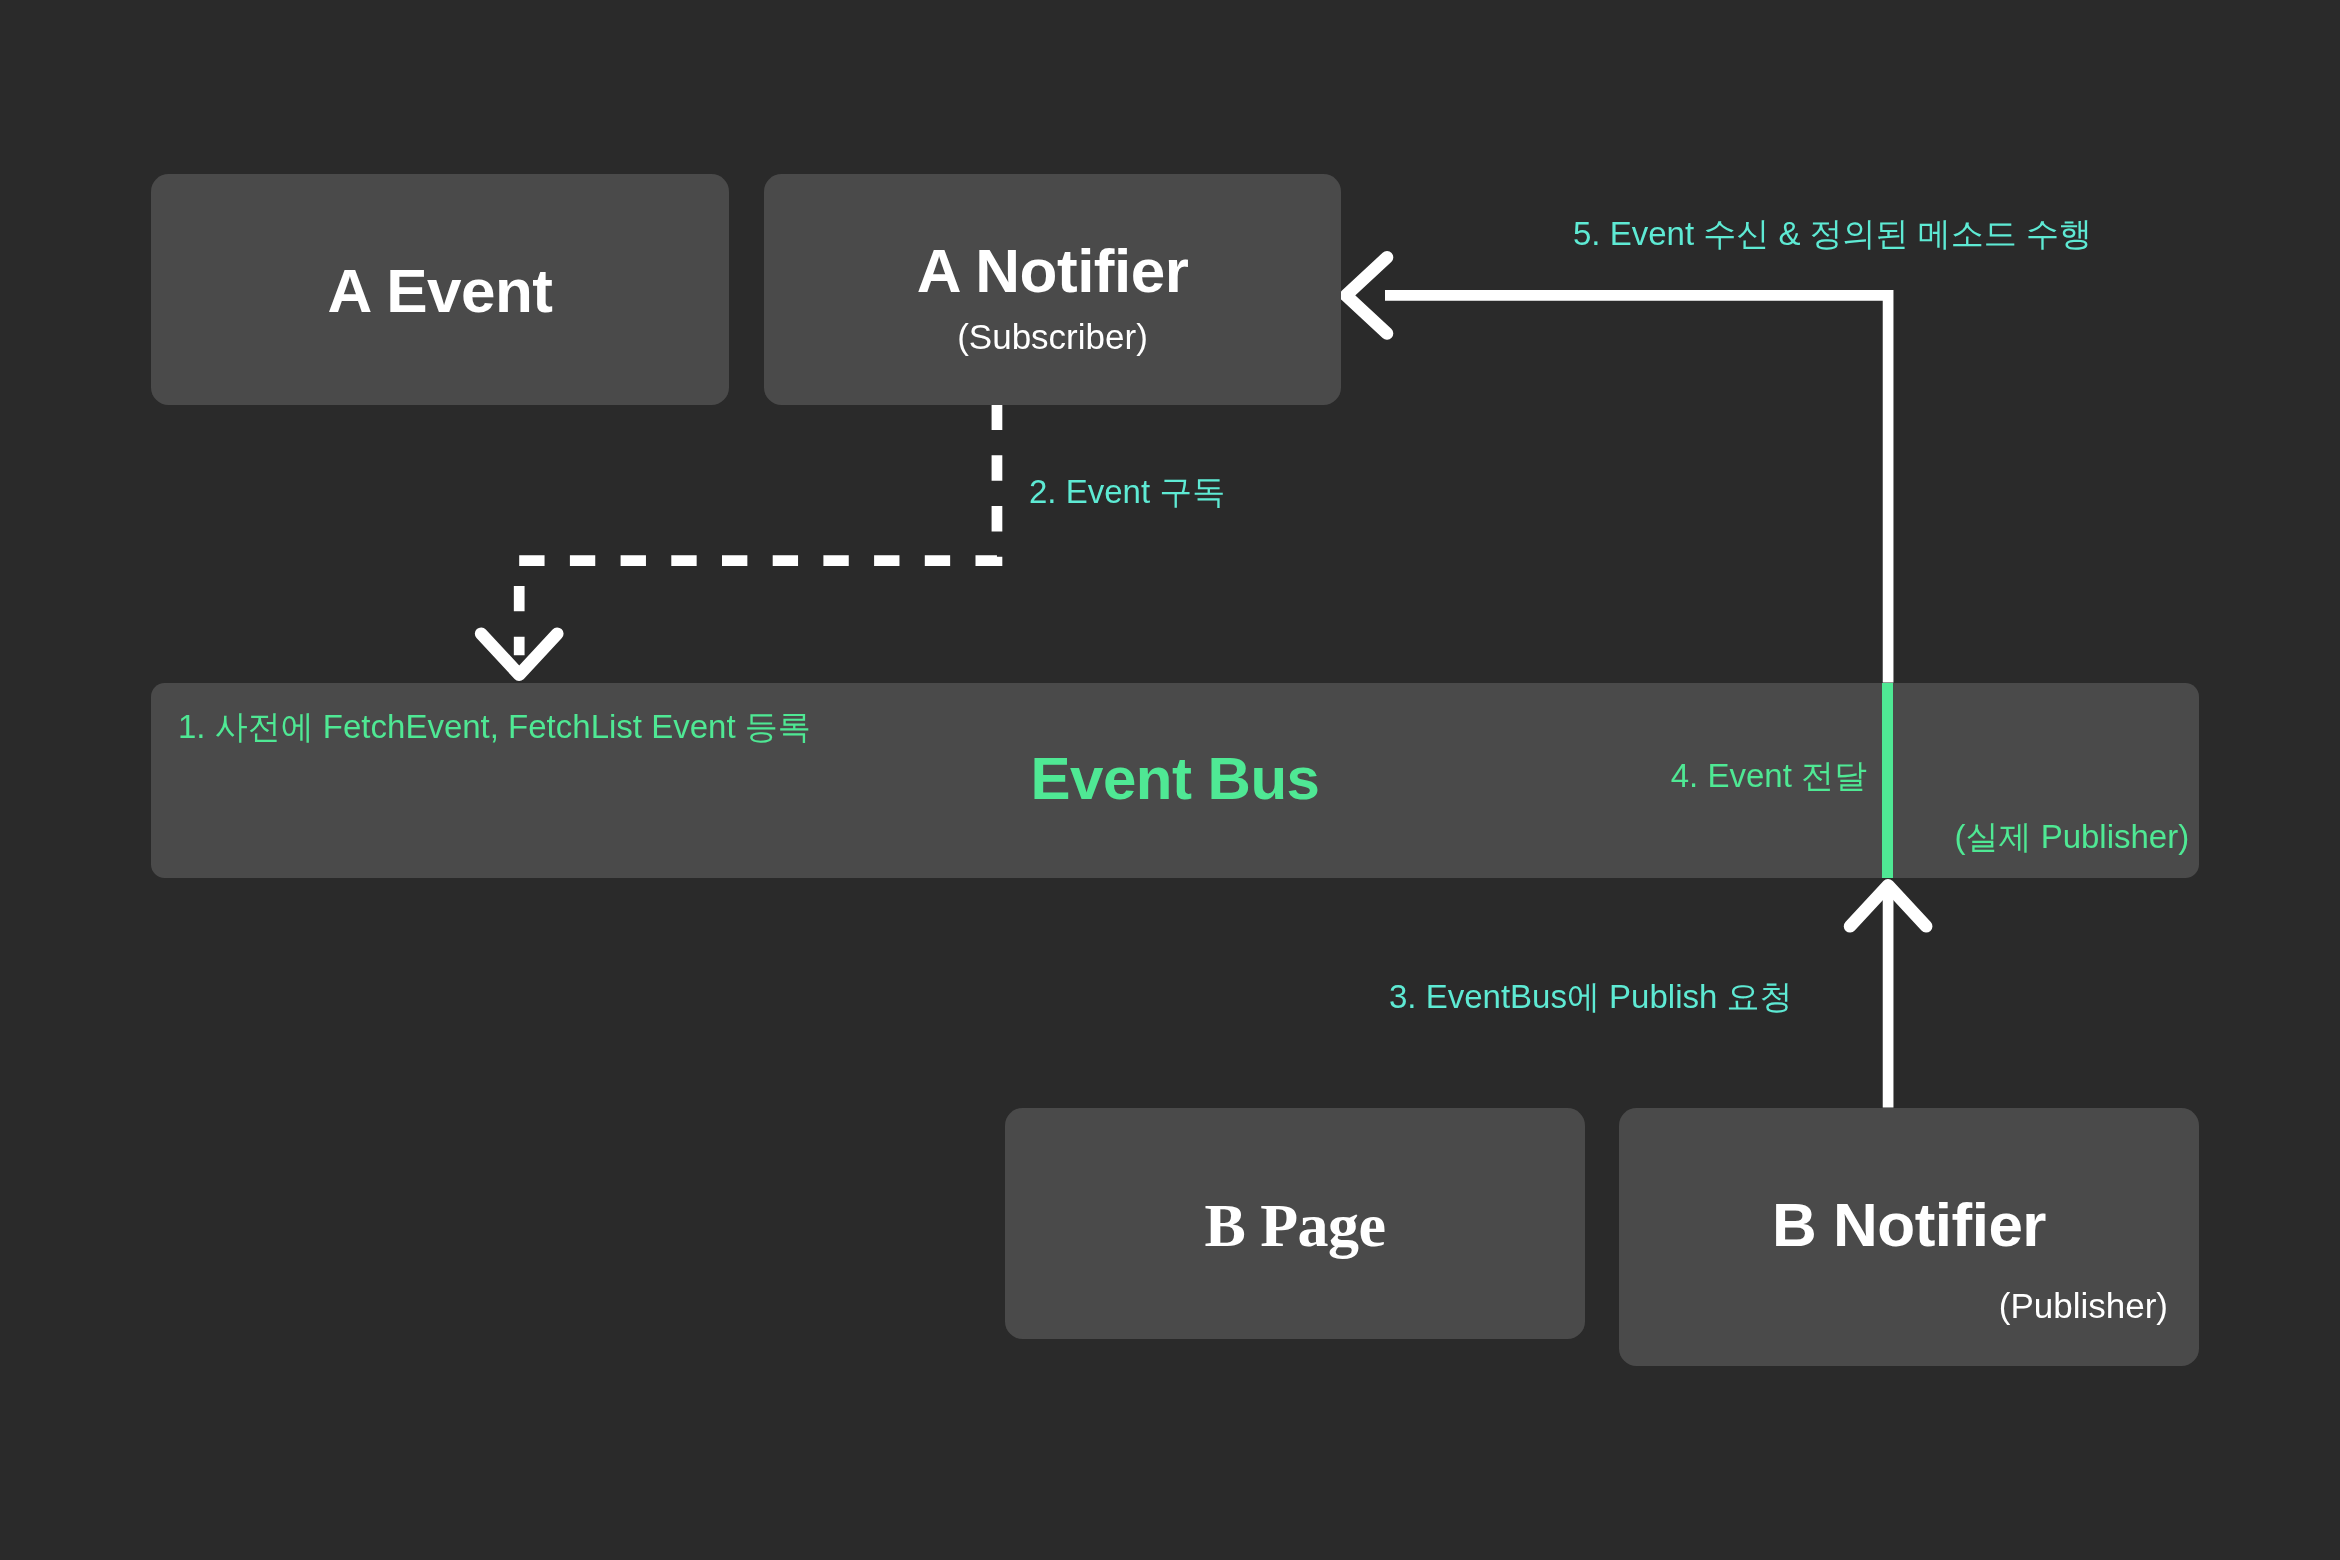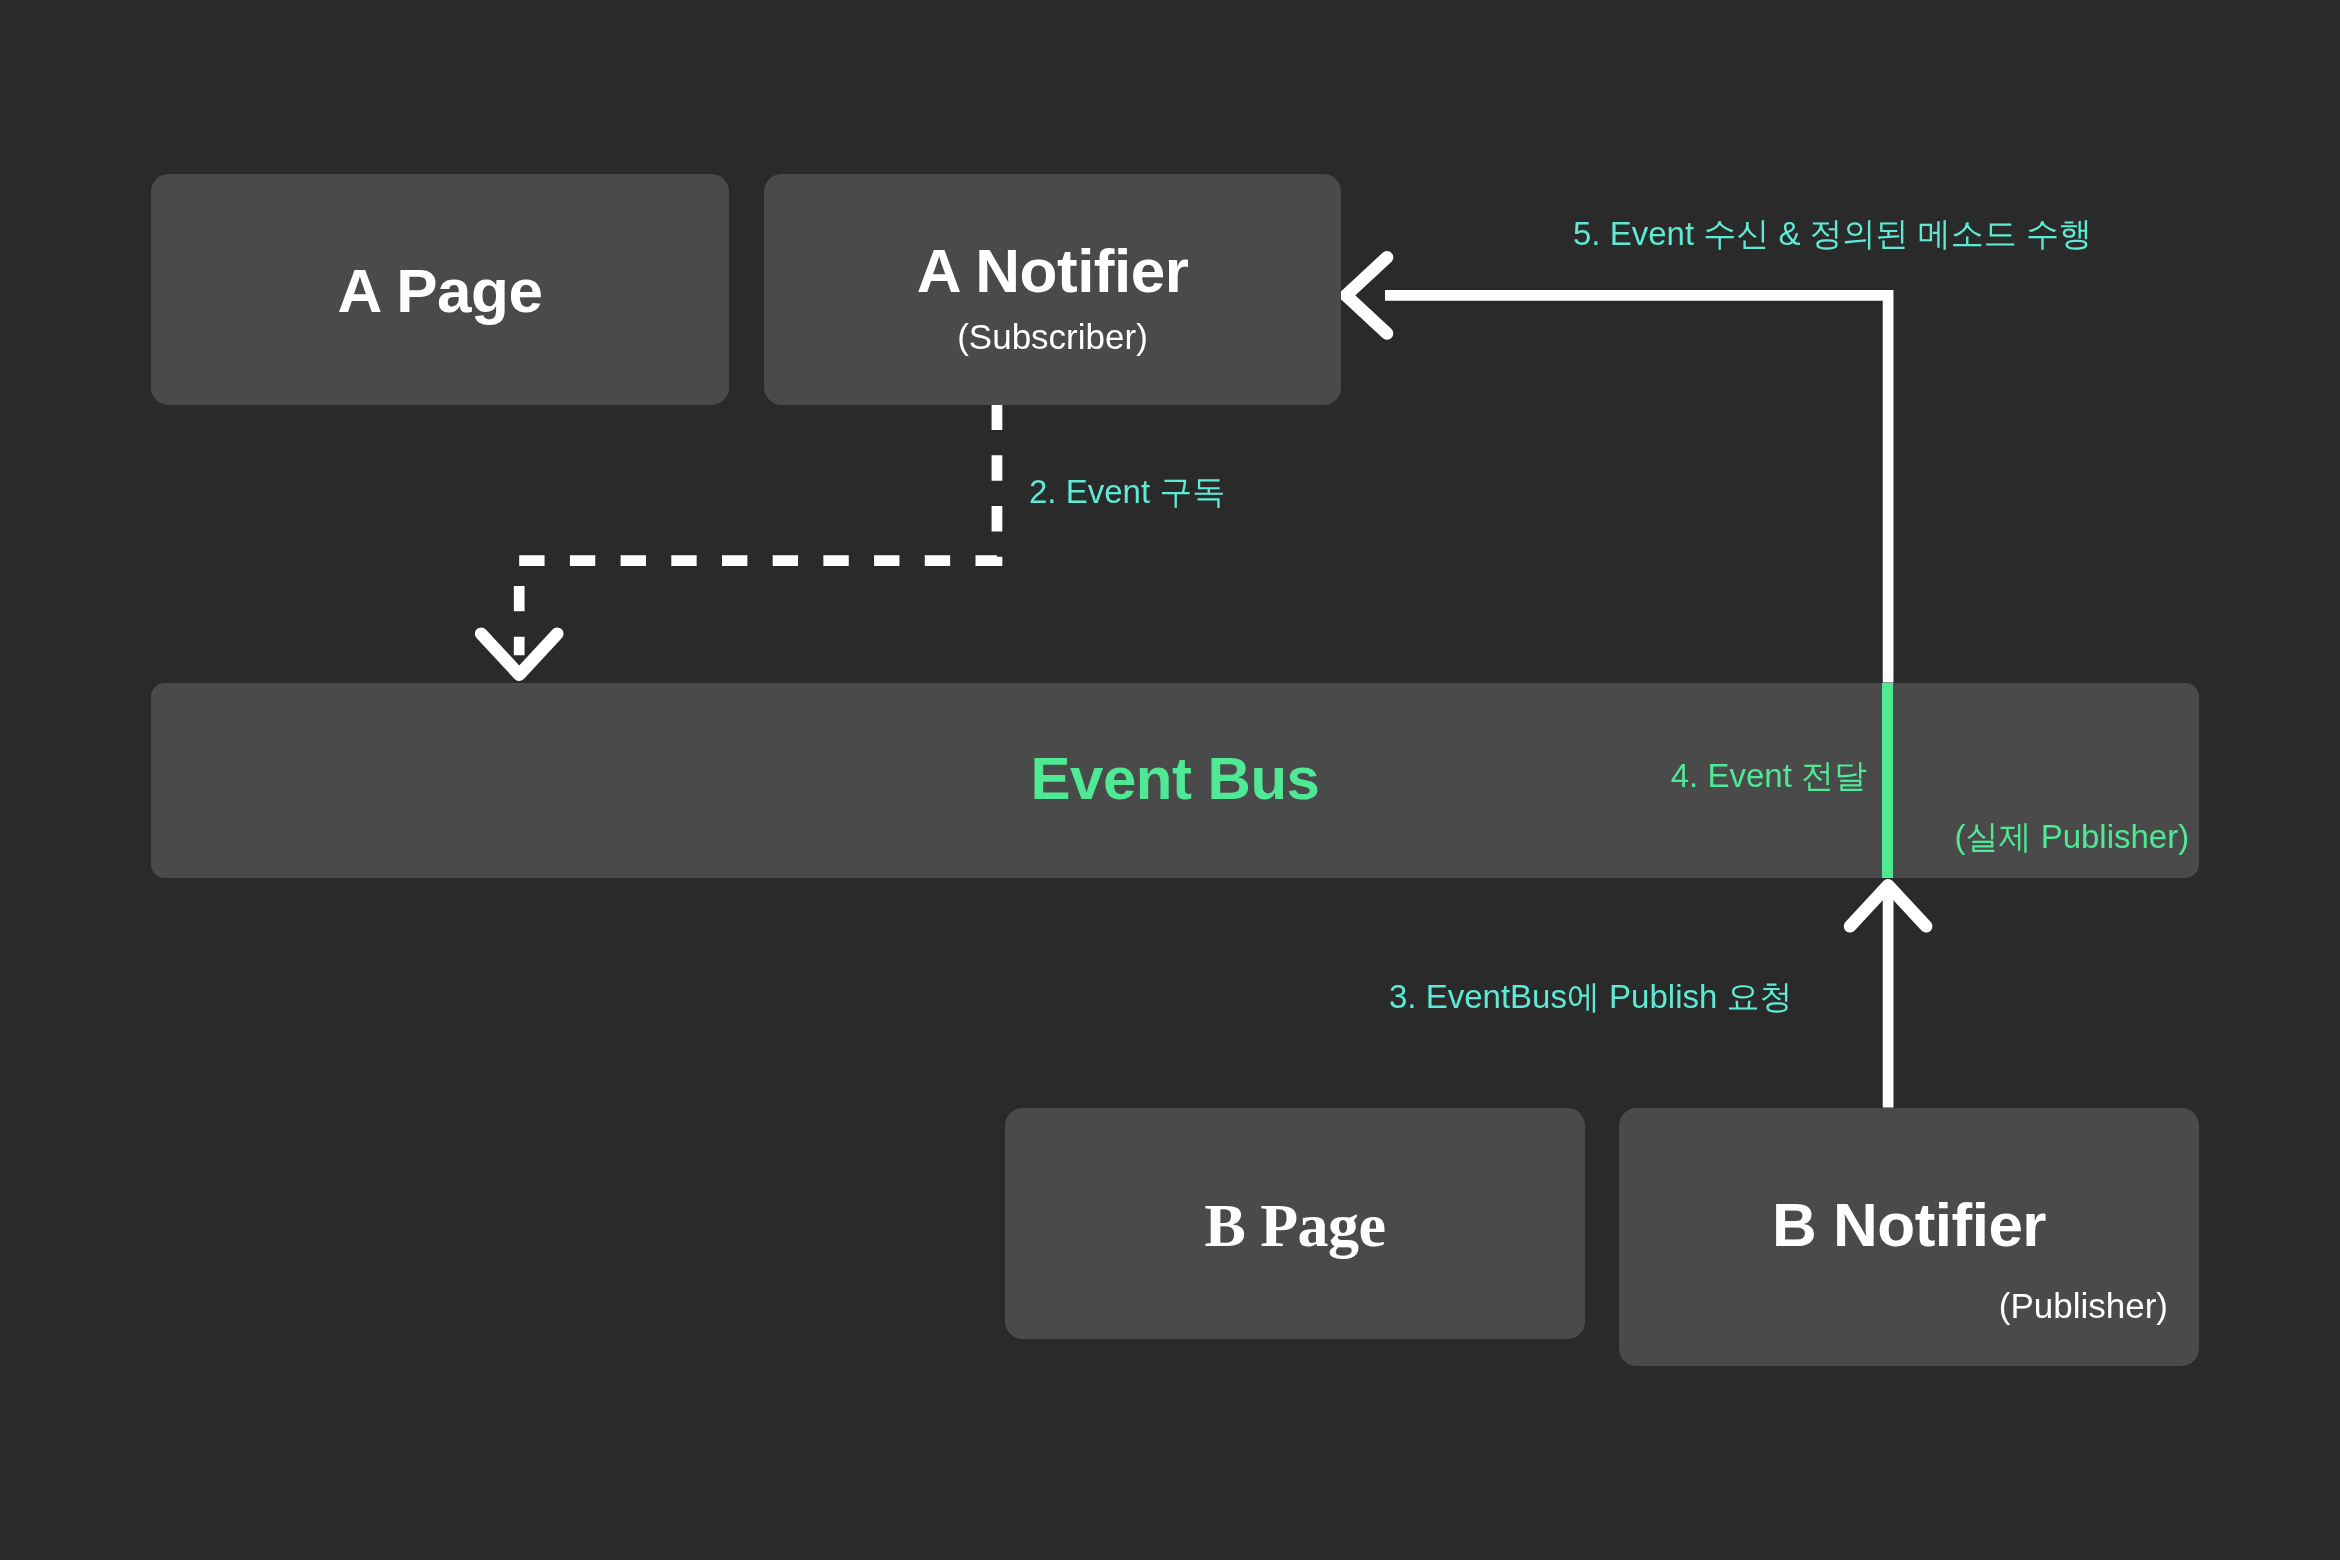--- a/index.html
+++ b/index.html
@@ -155,29 +155,30 @@
       <path d="M 1897 950 L 1936 908 L 1975 950" fill="none" stroke="#ffffff" stroke-width="13" stroke-linecap="round" stroke-linejoin="round"></path>
     </g>
 
     <g>
       <path d="M 1936 700 L 1936 303 L 1420 303" fill="none" stroke="#ffffff" stroke-width="11" stroke-linecap="butt" stroke-linejoin="miter"></path>
       <path d="M 1422 264 L 1380 303 L 1422 342" fill="none" stroke="#ffffff" stroke-width="13" stroke-linecap="round" stroke-linejoin="round"></path>
     </g>
   </svg>
 
   <div class="node" id="node-a-page" style="left:151px; top:174px; width:578px; height:231px;">
-    <div class="node-title" style="top:86px;">A Page</div>
+    <div class="node-title" style="top:86px;">A Event</div>
   </div>
 
   <div class="node" id="node-a-notifier" style="left:764px; top:174px; width:577px; height:231px;padding-left:34px;">
     <div class="node-title" style="top:66px;">A Notifier</div>
     <div class="node-sub-center" style="top:145px;">(Subscriber)</div>
   </div>
 
   <div class="node" id="event-bus">
+    <div id="bus-label-1">1. 사전에 FetchEvent, FetchList Event 등록</div>
     <div id="event-bus-title">Event Bus</div>
     <div id="bus-label-4">4. Event 전달</div>
     <div id="bus-label-publisher">(실제 Publisher)</div>
   </div>
   <div id="green-bar"></div>
 
   <div class="node" id="node-b-page" style="left:1005px; top:1108px; width:580px; height:231px;font-family:Liberation Serif, serif;">
     <div class="node-title" style="top:86px;">B Page</div>
   </div>
 

